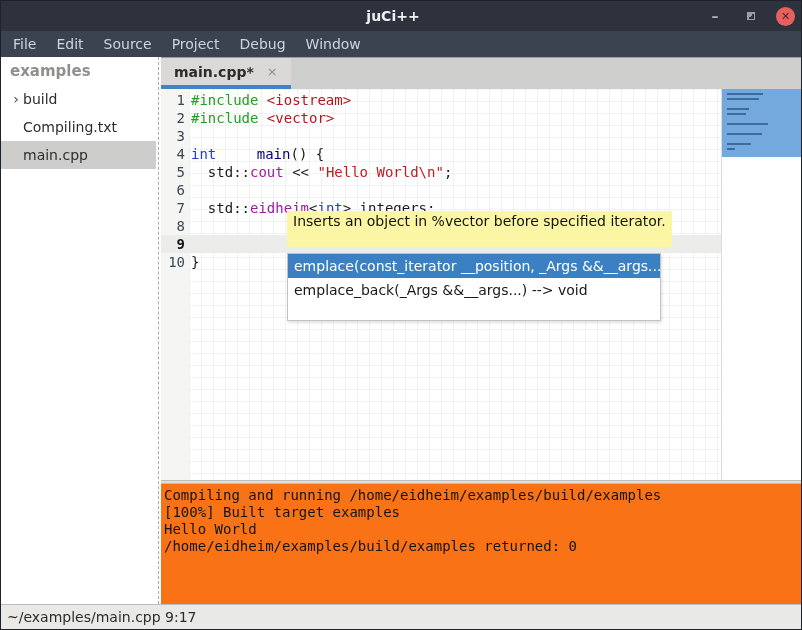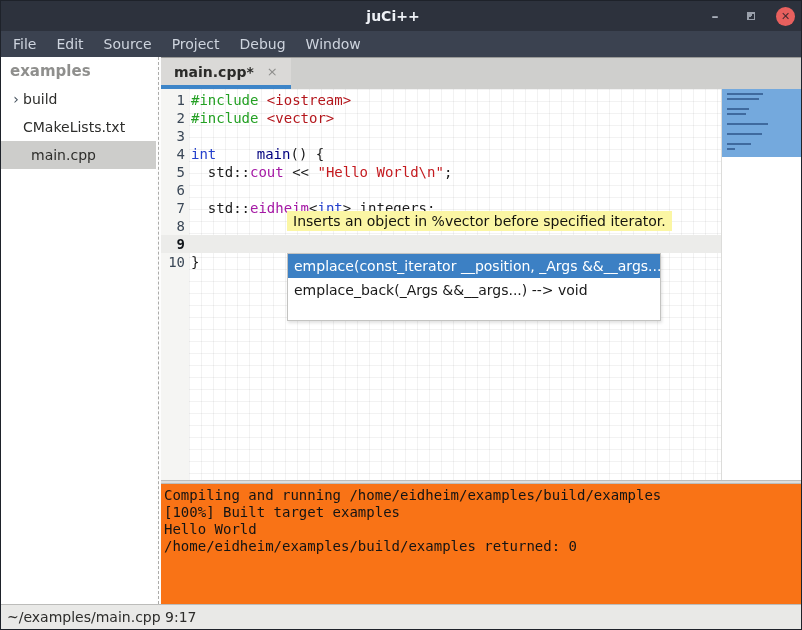--- a/index.html
+++ b/index.html
@@ -40,21 +40,21 @@
     display:flex; align-items:center; padding-left:2px;
   }
   .menu-item{ color:#ced4de; font-size:14px; padding:0 10px; height:26px; line-height:26px;text-align:center; }
 
   
   .content{ flex:1 1 auto; display:flex; min-height:0; }
 
   .sidebar{ width:155px; flex:0 0 155px; background:#fff; overflow:hidden; }
   .side-header{ height:28px; line-height:28px; padding-left:9px; color:#8f8f8d; font-weight:bold; font-size:15px; }
   .tree-item{ height:28px; display:flex; align-items:center; font-size:14px; color:#2d2d2b; }
-  .tree-item.selected{ background:#cdcdcb;padding-left:8px; }
+  .tree-item.selected{ background:#cdcdcb; }
   .tree-chevron{ width:14px; margin-left:8px; color:#44505c; font-size:14px; text-align:center; }
   .tree-label{ margin-left:0px; }
   .tree-item.no-chevron .tree-label{ margin-left:22px; }
 
   .vsep{ width:5px; flex:0 0 5px; background:#fdfdfd; position:relative; }
   .vsep::after{ content:""; position:absolute; left:2px; top:0; bottom:0; border-left:1px dashed #ababa9; }
 
   .main{ flex:1 1 auto; display:flex; flex-direction:column; min-width:0; }
 
   
@@ -86,21 +86,21 @@
   .s-kw{ color:var(--keyword,#2540cc); }
   .s-fn{ color:var(--function,#00007f);padding-left:32px; }
   .s-pp{ color:var(--preprocessor,#23a023); }
   .s-inc{ color:var(--include-header,#b4161c); }
   .s-str{ color:var(--string,#c41a1f); }
   .s-mem{ color:var(--member,#a519a5); }
   .s-pl{ color:#1b1b1b; }
   .cursor{ display:inline-block; width:1px; height:15px; background:#000; vertical-align:-2px; }
 
   .tooltip{
-    position:absolute; left:126px; top:122px; height:20px; line-height:20px;
+    position:absolute; left:126px; top:122px; height:36px; line-height:20px;
     background:var(--tooltip-bg,#fbf6a4); color:#14140f;
     font-family:"DejaVu Sans", sans-serif; font-size:14px;
     padding:0 6px; white-space:nowrap; z-index:5;
   }
   .autocomplete{
     position:absolute; left:126px; top:164px; width:374px; min-height:68px;
     background:#fff; border:1px solid #c3c3c1; z-index:6;
     font-family:"DejaVu Sans", sans-serif; font-size:14px;
     box-shadow:1px 2px 3px rgba(0,0,0,0.12);
   }
@@ -159,21 +159,21 @@
   <div class="content">
 
     <div class="sidebar">
       <div class="side-header">examples</div>
       <div>
           <div class="tree-item">
             <span class="tree-chevron">›</span>
             <span class="tree-label">build</span>
           </div>
           <div class="tree-item no-chevron">
-            <span class="tree-label">CMakeLists.txt</span>
+            <span class="tree-label">Compiling.txt</span>
           </div>
           <div class="tree-item selected no-chevron">
             <span class="tree-label">main.cpp</span>
           </div>
         </div>
     </div>
 
     <div class="vsep"></div>
 
     <div class="main">

